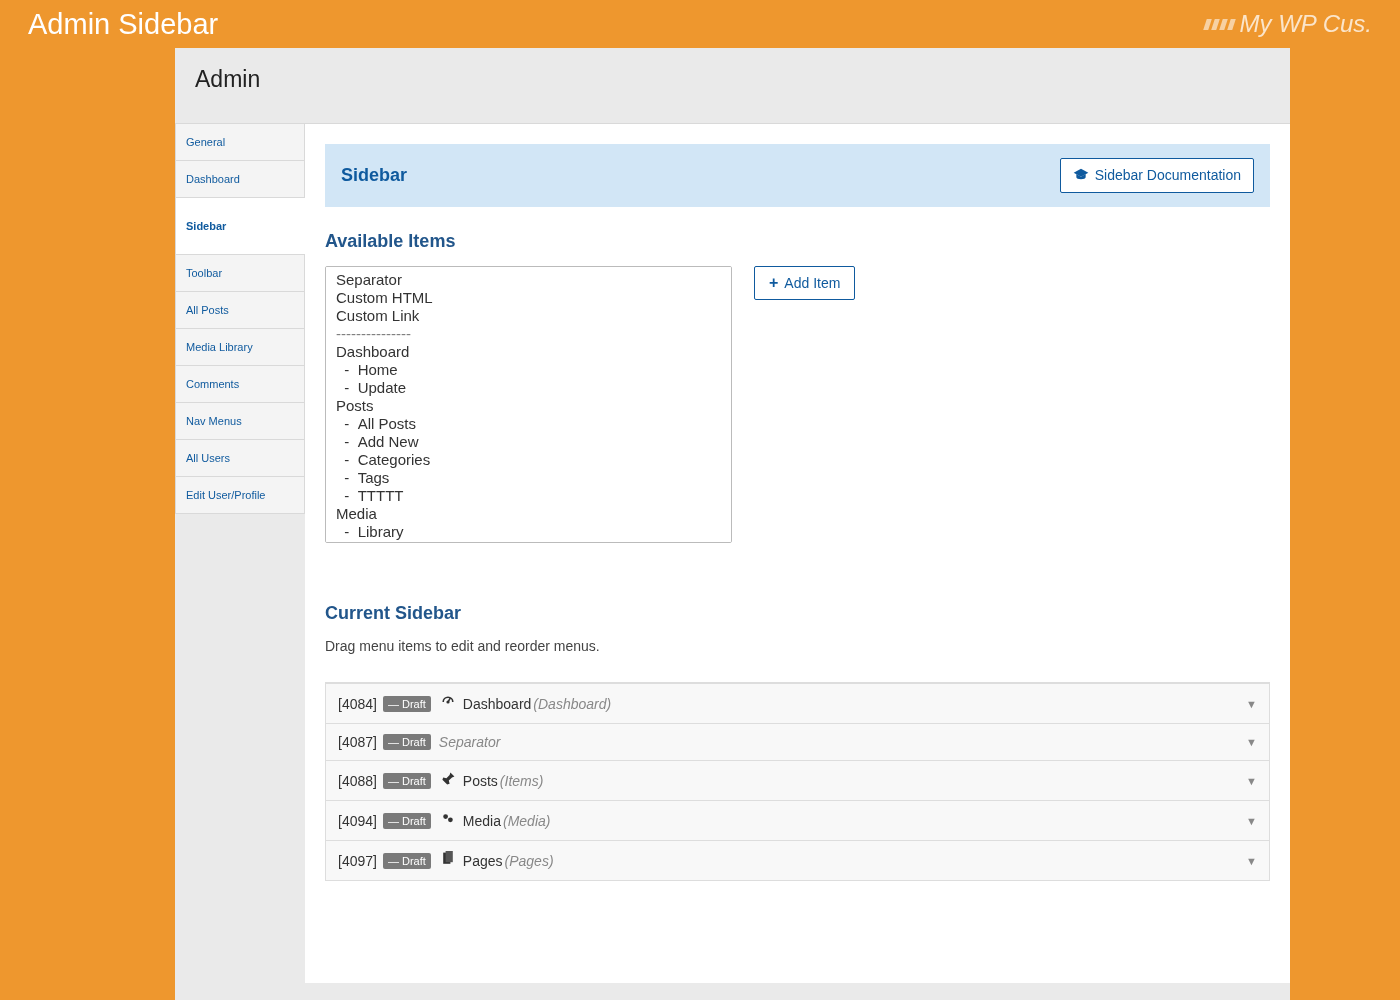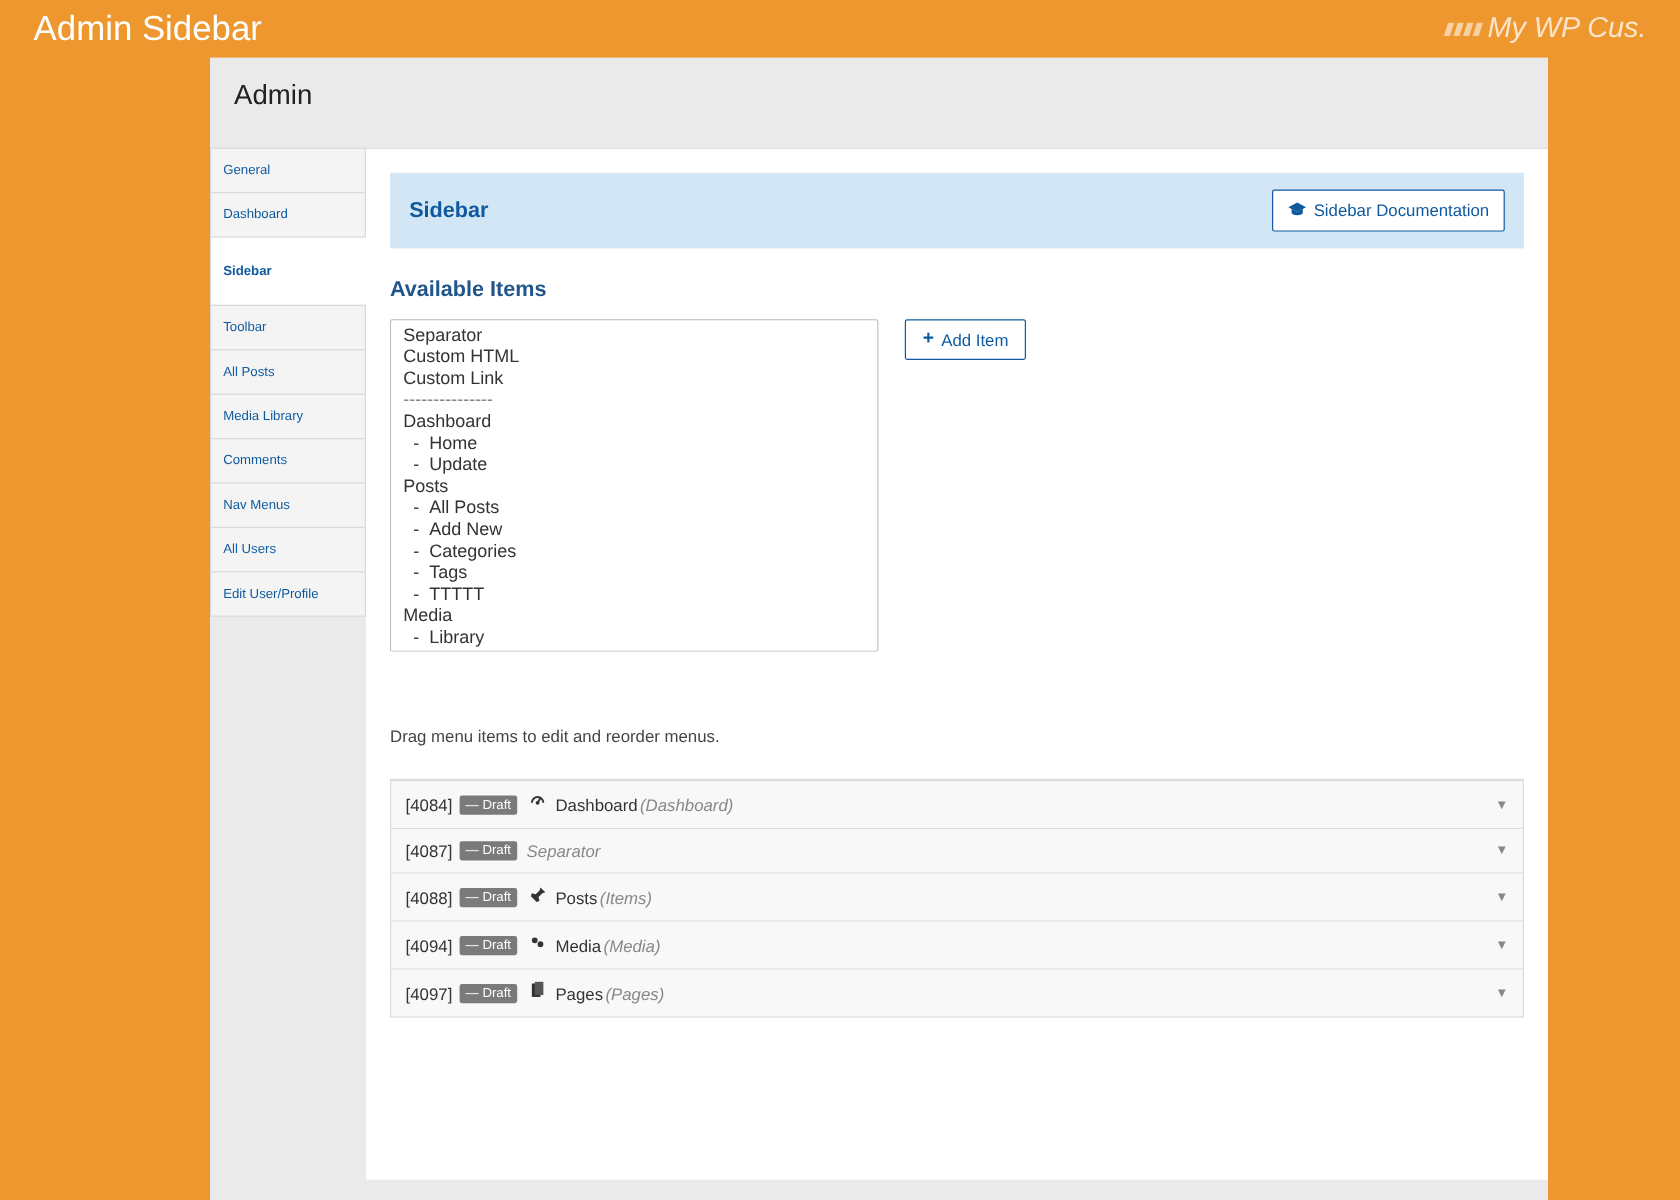--- a/index.html
+++ b/index.html
@@ -116,20 +116,21 @@
             <option>&nbsp;&nbsp;-&nbsp;&nbsp;Library</option>
           </select>
         <button class="add-btn">
           <span class="plus">+</span>
           <span>Add Item</span>
         </button>
       </div>
 
       <div style="height:54px"></div>
 
+      <h3 class="section">Current Sidebar</h3>
       <p class="hint">Drag menu items to edit and reorder menus.</p>
 
       <div class="rows" id="rows">
           <div class="row">
             <span class="idnum">[4084]</span>
             <span class="draft">— Draft</span>
             <span class="ico"><svg width="16" height="16" viewBox="0 0 20 20" fill="#333">
                 <path d="M10 3a7 7 0 00-7 7h2a5 5 0 1110 0h2a7 7 0 00-7-7z"></path>
                 <circle cx="10" cy="10" r="2"></circle>
                 <rect x="9" y="4" width="2" height="5" transform="rotate(30 10 10)"></rect>

